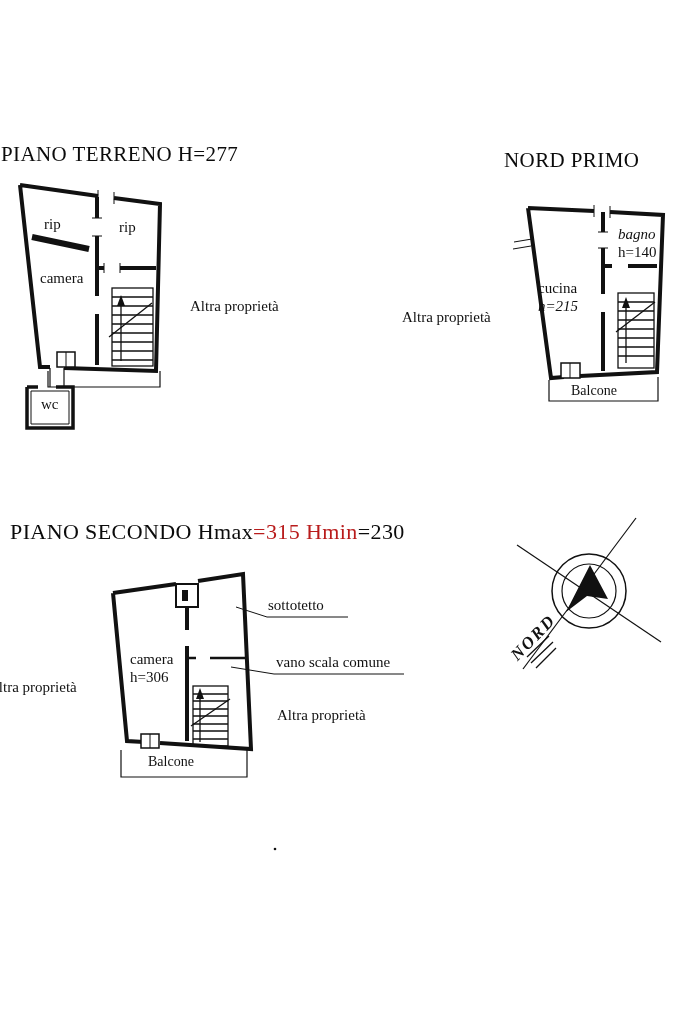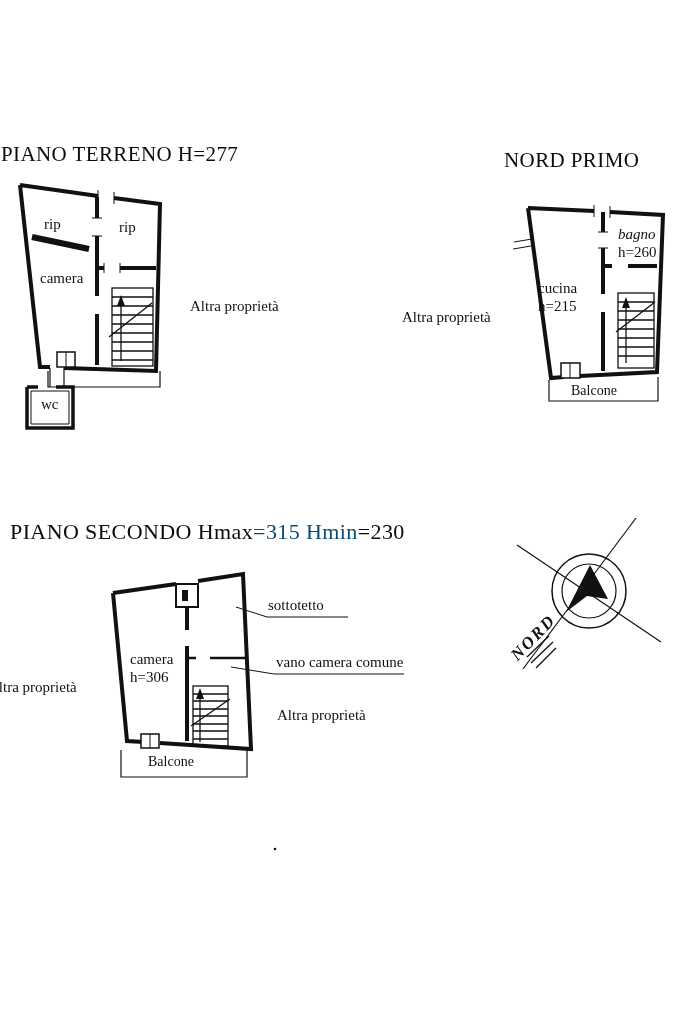--- a/index.html
+++ b/index.html
@@ -1,34 +1,34 @@
 <!DOCTYPE html>
 <html><head>
 <meta charset="utf-8">
 <style>
   * { margin:0; padding:0; box-sizing:border-box; }
   html,body { background:#ffffff; }
   body { font-family:"Liberation Serif", serif; }
   .page { position:relative; width:683px; height:851px; background:#ffffff; overflow:hidden;text-align:center; }
   .drawing { position:absolute; left:0; top:0; }
   .title { position:absolute; color:#0b0b0b; font-size:21px; letter-spacing:0.4px; white-space:nowrap; }
-  .accent { color:#0c4a6e; }
+  .accent { color:#b91c1c; }
   .label { position:absolute; color:#111111; font-size:15px; white-space:nowrap; }
   .t-ground { left:1px;  top:142px; }
   .t-first  { left:504px; top:148px; }
   .t-second { left:10px; top:519px; font-size:22px; }
   .l-rip1      { left:44px;  top:216px; }
   .l-rip2      { left:119px; top:219px; }
   .l-camera-g  { left:40px;  top:270px; }
   .l-altra-g   { left:190px; top:298px; }
   .l-wc        { left:41px;  top:396px; }
   .l-bagno     { left:618px; top:226px;font-style:italic; }
   .l-bagno-h   { left:618px; top:244px; }
   .l-cucina    { left:538px; top:280px; }
-  .l-cucina-h  { left:538px; top:298px; }
+  .l-cucina-h  { left:538px; top:298px;font-style:italic; }
   .l-altra-1   { left:402px; top:309px; }
   .l-balcone-1 { left:571px; top:383px; font-size:14px; }
   .l-sottotetto{ left:268px; top:597px; }
   .l-camera-2  { left:130px; top:651px; }
   .l-camera-2h { left:130px; top:669px; }
   .l-vano      { left:276px; top:654px; }
   .l-altra-2r  { left:277px; top:707px; }
   .l-altra-2l  { left:-12px; top:679px; }
   .l-balcone-2 { left:148px; top:754px; font-size:14px; }
   .l-nord { left:514px; top:648px; transform:rotate(-46deg); transform-origin:0 50%;
@@ -115,30 +115,30 @@
   <div class="title t-first">NORD PRIMO</div>
   <div class="title t-second"><span>PIANO SECONDO Hmax</span><span class="accent">=315 Hmin</span><span>=230</span></div>
 
   <div class="label l-rip1">rip</div>
   <div class="label l-rip2">rip</div>
   <div class="label l-camera-g">camera</div>
   <div class="label l-altra-g">Altra proprietà</div>
   <div class="label l-wc">wc</div>
 
   <div class="label l-bagno">bagno</div>
-  <div class="label l-bagno-h">h=260</div>
+  <div class="label l-bagno-h">h=140</div>
   <div class="label l-cucina">cucina</div>
   <div class="label l-cucina-h">h=215</div>
   <div class="label l-altra-1">Altra proprietà</div>
   <div class="label l-balcone-1">Balcone</div>
 
   <div class="label l-sottotetto">sottotetto</div>
   <div class="label l-camera-2">camera</div>
   <div class="label l-camera-2h">h=306</div>
-  <div class="label l-vano">vano camera comune</div>
+  <div class="label l-vano">vano scala comune</div>
   <div class="label l-altra-2r">Altra proprietà</div>
   <div class="label l-altra-2l">Altra proprietà</div>
   <div class="label l-balcone-2">Balcone</div>
 
   <div class="label l-nord">NORD</div>
 
   <div class="footer-note">atti</div>
 </div>
 
 </body></html>

